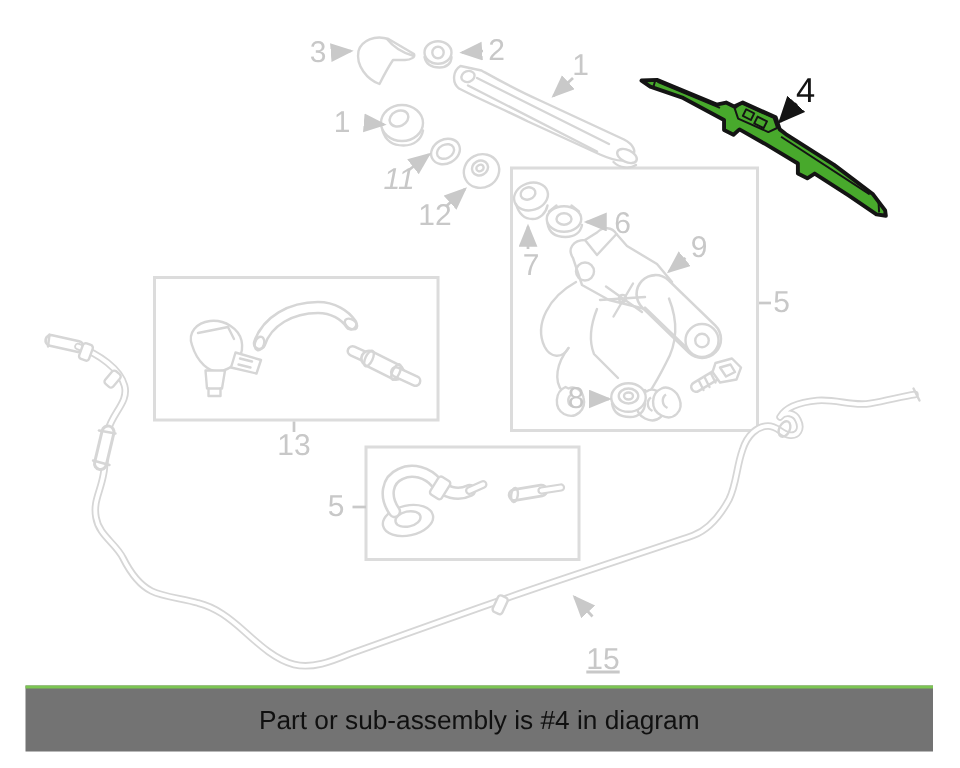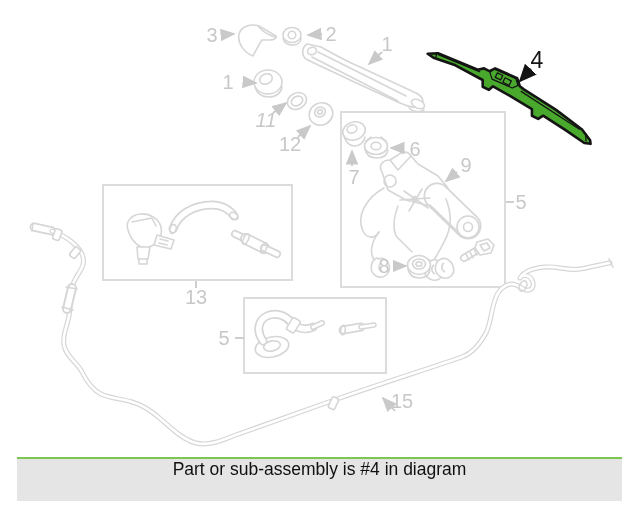--- a/index.html
+++ b/index.html
@@ -10,23 +10,23 @@
   .artf{stroke:#d6d6d6;stroke-width:1.6;fill:#ffffff;stroke-linejoin:round;}
   .boxr{stroke:#dcdcdc;stroke-width:2;fill:none;}
   .tube-o{stroke:#d6d6d6;fill:none;stroke-linecap:round;stroke-linejoin:round;}
   .tube-i{stroke:#ffffff;fill:none;stroke-linecap:round;stroke-linejoin:round;}
   .lead{stroke:#c9c9c9;stroke-width:1.8;fill:none;}
   .blade-fill{fill:#48a92c;stroke:#141414;stroke-width:2.6;stroke-linejoin:round;}
   .blade-det{fill:none;stroke:#141414;stroke-width:1.3;stroke-linejoin:round;}
   .plbl{position:absolute;transform:translate(-50%,-50%);color:#c8c8c8;font-size:20px;
         line-height:20px;white-space:nowrap;}
   .plbl.dark{color:#141414;font-size:23px;}
-  .banner{position:absolute;left:17px;top:457px;width:605px;height:44px;background:#e5e5e5;
+  .banner{position:absolute;left:17px;top:457px;width:605px;height:44px;background:#737373;
           border-top:2px solid #7cc653;box-sizing:border-box;display:flex;flex-direction:column;
-          align-items:center;color:#101010;font-size:17.5px;line-height:20.5px;}
+          justify-content:center;align-items:center;color:#101010;font-size:17.5px;line-height:20.5px;}
 </style>
 </head>
 <body>
 
 <div class="stage">
 
 <svg width="640" height="512" viewBox="0 0 640 512">
   <defs>
     <marker id="ahg" markerWidth="9" markerHeight="8" refX="7.5" refY="3.5" orient="auto">
       <path d="M0,0 L8.5,3.5 L0,7 Z" fill="#c9c9c9"></path>
@@ -224,19 +224,19 @@
 <div class="plbl" style="left:521px;top:202px;">5</div>
 <div class="plbl" style="left:415px;top:149px;">6</div>
 <div class="plbl" style="left:354px;top:177px;">7</div>
 <div class="plbl" style="left:384px;top:266px;">8</div>
 <div class="plbl" style="left:466px;top:165px;">9</div>
 <div class="plbl" style="left:228px;top:82px;">1</div>
 <div class="plbl" style="left:266px;top:120px;font-style:italic;">11</div>
 <div class="plbl" style="left:290px;top:144px;text-align:right;">12</div>
 <div class="plbl" style="left:196px;top:297px;text-align:right;">13</div>
 <div class="plbl" style="left:224px;top:338px;">5</div>
-<div class="plbl" style="left:402px;top:401px;">15</div>
+<div class="plbl" style="left:402px;top:440px;text-decoration:underline;">15</div>
 
 <div class="banner">
   <div>Part or sub-assembly is #4 in diagram</div>
 </div>
 
 </div>
 
 </body></html>

